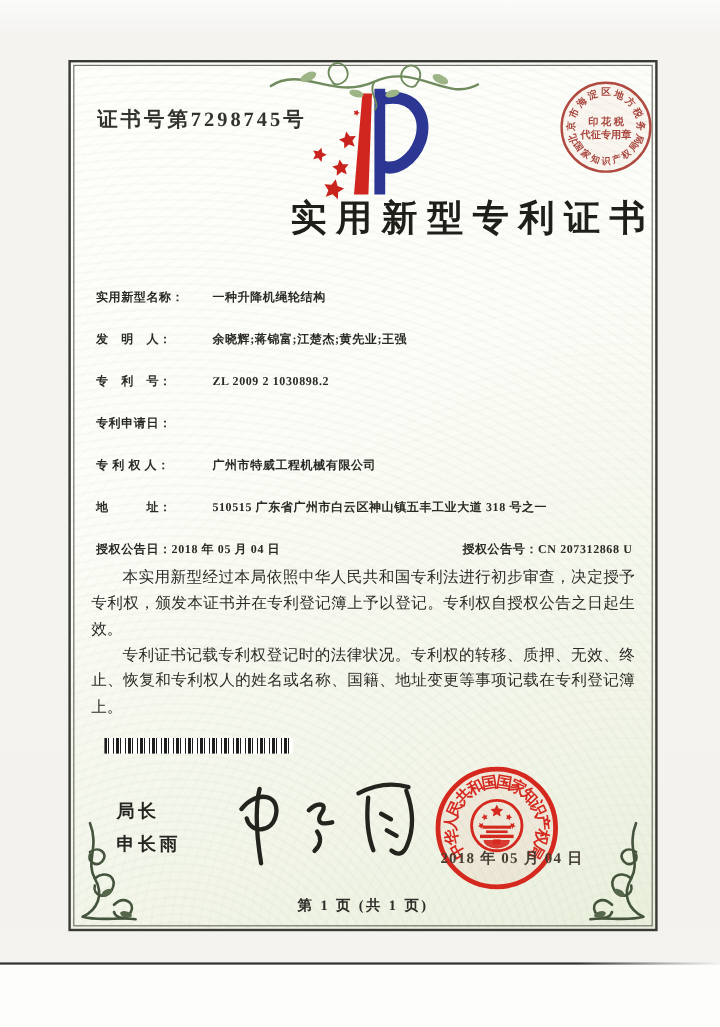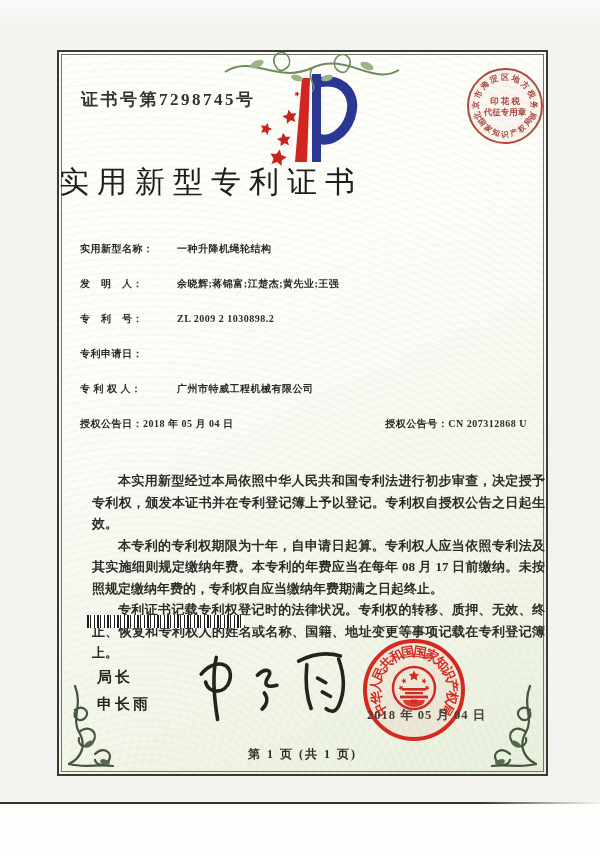--- a/index.html
+++ b/index.html
@@ -8,33 +8,33 @@
     font-family:"Liberation Serif","DejaVu Serif",serif;}
   
   .cert{position:absolute;left:57px;top:50px;width:487px;height:722px;
     background:linear-gradient(155deg,#fefefb 0%,#fcfdf8 40%,#f2f5e8 78%,#e9efdc 100%);
     border:2px solid #3a3a34;}
   .cert::before{content:"";position:absolute;inset:2px;border:1px solid #72726a;pointer-events:none;}
   .cert::after{content:"";position:absolute;inset:0;pointer-events:none;opacity:.5;
     background:repeating-radial-gradient(circle at 18% 112%,rgba(124,160,112,.07) 0 2px,transparent 2px 7px),
                repeating-radial-gradient(circle at 95% 108%,rgba(124,160,112,.05) 0 2px,transparent 2px 8px);}
   .certno{position:absolute;left:22px;top:36px;font-size:17px;font-weight:600;color:#33322d;letter-spacing:2.5px;z-index:3;}
-  .title{position:absolute;left:0;top:110px;width:100%;margin:0;text-align:left;
-    font-size:30px;font-weight:400;color:#1e1e1b;letter-spacing:8px;z-index:3;}
+  .title{position:absolute;left:0;top:110px;width:100%;margin:0;text-align:right;
+    font-size:30px;font-weight:700;color:#1e1e1b;letter-spacing:8px;z-index:3;}
   
   .fields{position:absolute;left:21px;top:186px;width:447px;display:flex;flex-direction:column;gap:14px;z-index:3;}
   .frow{display:flex;font-size:10px;font-weight:600;color:#2b2a25;line-height:21px;}
   .flabel{flex:0 0 97px;letter-spacing:.5px;}
   .fvalue{flex:1;letter-spacing:.5px;}
   .frow.twocol{justify-content:space-between;}
   .pair{display:flex;}
   .pair .flabel{flex:0 0 auto;}
   
   .bodytext{position:absolute;left:17px;top:418px;width:453px;z-index:3;
-    font-size:13px;line-height:21.5px;color:#2d2c28;text-align:justify;font-weight:700;margin-left:16px;}
+    font-size:13px;line-height:21.5px;color:#2d2c28;text-align:justify;font-weight:400;}
   .bodytext p{margin:0;text-indent:2em;}
   
   .barcode{position:absolute;left:28px;top:563px;width:157px;height:13px;z-index:3;
     background:repeating-linear-gradient(90deg,#1d1d1c 0 2px,#fff 2px 3px,#1d1d1c 3px 4px,#fff 4px 7px,#1d1d1c 7px 8px,#fff 8px 10px);}
   
   .issuer{position:absolute;left:38px;top:612px;z-index:3;font-size:15px;font-weight:700;color:#262521;line-height:27px;letter-spacing:3px;}
   .sig{position:absolute;left:133px;top:588px;z-index:4;transform:rotate(-3deg);}
   
   .sealwrap{position:absolute;left:295px;top:578px;z-index:3;}
   .seal-arc text{font-size:13px;font-weight:700;fill:#d5281e;text-anchor:middle;dominant-baseline:central;}
@@ -145,35 +145,38 @@
         <span class="flabel">专　利　号：</span>
         <span class="fvalue">ZL 2009 2 1030898.2</span>
       </div>
       <div class="frow">
         <span class="flabel">专利申请日：</span>
       </div>
       <div class="frow">
         <span class="flabel">专 利 权 人：</span>
         <span class="fvalue">广州市特威工程机械有限公司</span>
       </div>
+      <div class="frow">
+        <span class="flabel">地　　　址：</span>
+        <span class="fvalue">510515 广东省广州市白云区神山镇五丰工业大道 318 号之一</span>
+      </div>
       <div class="frow twocol">
         <span class="pair">
           <span class="flabel">授权公告日：</span>
           <span class="fvalue">2018 年 05 月 04 日</span>
         </span>
         <span class="pair">
           <span class="flabel">授权公告号：</span>
           <span class="fvalue">CN 207312868 U</span>
         </span>
       </div>
     </div>
 
     <div class="bodytext">
       <p>本实用新型经过本局依照中华人民共和国专利法进行初步审查，决定授予专利权，颁发本证书并在专利登记簿上予以登记。专利权自授权公告之日起生效。</p>
-      <p>本专利的专利权期限为十年，自申请日起算。专利权人应当依照专利法及其实施细则规定缴纳年费。本专利的年费应当在每年 08 月 17 日前缴纳。未按照规定缴纳年费的，专利权自应当缴纳年费期满之日起终止。</p>
       <p>专利证书记载专利权登记时的法律状况。专利权的转移、质押、无效、终止、恢复和专利权人的姓名或名称、国籍、地址变更等事项记载在专利登记簿上。</p>
     </div>
 
     <div class="barcode"></div>
 
     <div class="issuer">
       <div>局长</div>
       <div>申长雨</div>
     </div>
 

